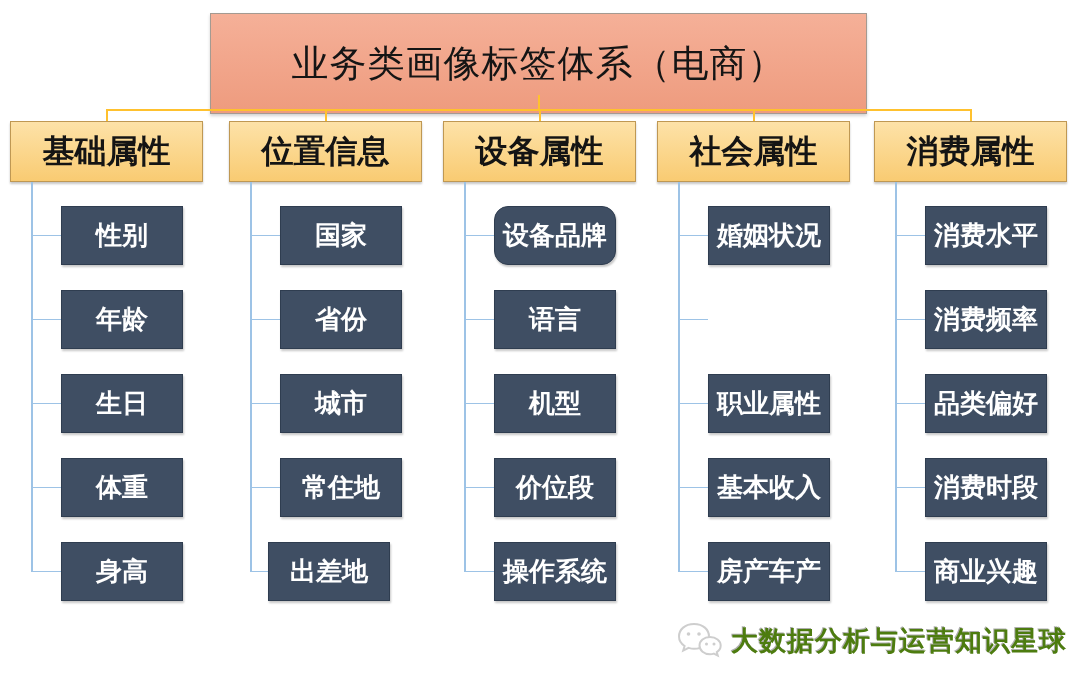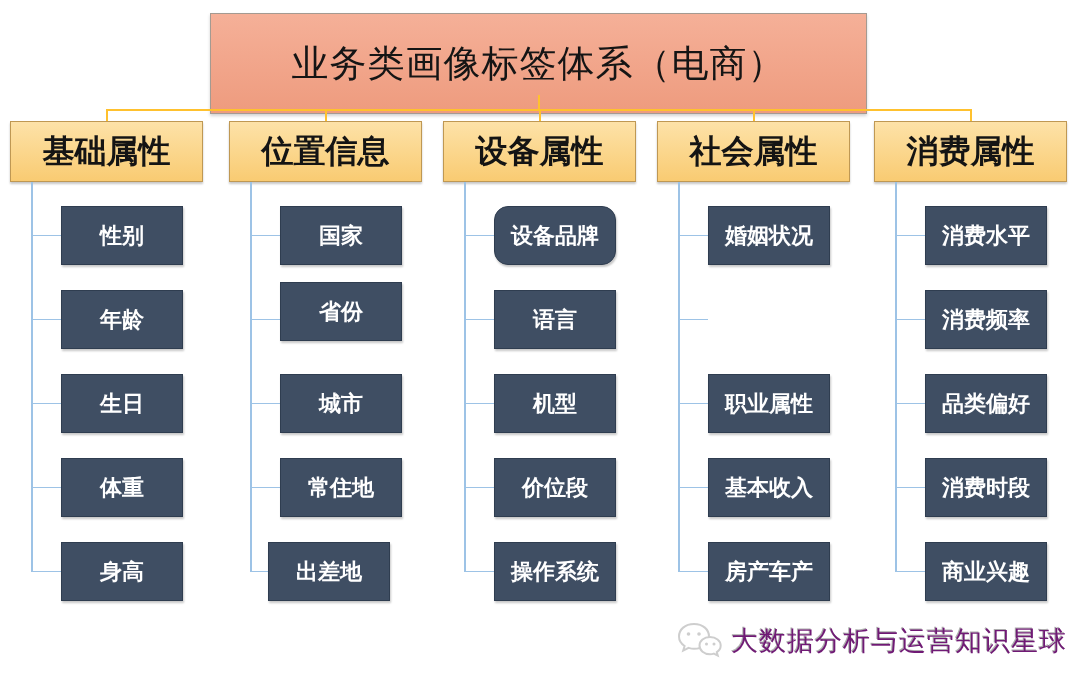--- a/index.html
+++ b/index.html
@@ -21,33 +21,33 @@
     display:flex;align-items:center;justify-content:center;
     font-size:32px;font-weight:700;color:#141414;
     background:linear-gradient(180deg,var(--header-top),var(--header-bottom));
     border:1px solid var(--header-border);
     box-shadow:0 2px 2px rgba(0,0,0,.22);
     box-sizing:border-box;white-space:nowrap;
   }
   .child{
     position:absolute;width:122px;height:59px;
     display:flex;align-items:center;justify-content:center;
-    font-size:22px;font-weight:700;color:var(--child-text);
+    font-size:26px;font-weight:700;color:var(--child-text);
     background:var(--child-fill);
     border:1px solid var(--child-border);
     box-shadow:1px 2px 2px rgba(0,0,0,.22);
     box-sizing:border-box;white-space:nowrap;
   }
   .cline{position:absolute;}
   .yellow{background:var(--line-yellow);}
   .blue{background:var(--line-blue);}
   .watermark{
     position:absolute;left:676px;top:618px;height:46px;
     display:flex;align-items:center;gap:9px;
-    color:#701a75;font-size:27px;font-weight:400;letter-spacing:1px;
+    color:#4d7c0f;font-size:27px;font-weight:700;letter-spacing:1px;
     text-shadow:-1px -1px 0 #aeaeae,1px 1px 0 #ffffff;
     white-space:nowrap;
   }
   .wm-icon{flex:0 0 auto;opacity:.85;}
 </style>
 </head>
 <body>
 
 <div id="canvas">
   <div class="title-box">业务类画像标签体系（电商）</div>
@@ -84,21 +84,21 @@
     <div class="child" style="left: 61px; top: 374px;">生日</div>
     <div class="cline blue" style="left: 31px; top: 486.75px; width: 30px; height: 1.5px;"></div>
     <div class="child" style="left: 61px; top: 458px;">体重</div>
     <div class="cline blue" style="left: 31px; top: 570.75px; width: 30px; height: 1.5px;"></div>
     <div class="child" style="left: 61px; top: 542px;">身高</div>
     <div class="header" style="left: 229px; top: 121px;">位置信息</div>
     <div class="cline blue" style="left: 250px; top: 182px; width: 1.5px; height: 389.5px;"></div>
     <div class="cline blue" style="left: 250px; top: 234.75px; width: 30px; height: 1.5px;"></div>
     <div class="child" style="left: 280px; top: 206px;">国家</div>
     <div class="cline blue" style="left: 250px; top: 318.75px; width: 30px; height: 1.5px;"></div>
-    <div class="child" style="left: 280px; top: 282px;">省份</div>
+    <div class="child" style="left: 280px; top: 290px;">省份</div>
     <div class="cline blue" style="left: 250px; top: 402.75px; width: 30px; height: 1.5px;"></div>
     <div class="child" style="left: 280px; top: 374px;">城市</div>
     <div class="cline blue" style="left: 250px; top: 486.75px; width: 30px; height: 1.5px;"></div>
     <div class="child" style="left: 280px; top: 458px;">常住地</div>
     <div class="cline blue" style="left: 250px; top: 570.75px; width: 30px; height: 1.5px;"></div>
     <div class="child" style="left: 268px; top: 542px;">出差地</div>
     <div class="header" style="left: 443px; top: 121px;">设备属性</div>
     <div class="cline blue" style="left: 464px; top: 182px; width: 1.5px; height: 389.5px;"></div>
     <div class="cline blue" style="left: 464px; top: 234.75px; width: 30px; height: 1.5px;"></div>
     <div class="child" style="left: 494px; top: 206px; border-radius: 14px;">设备品牌</div>

